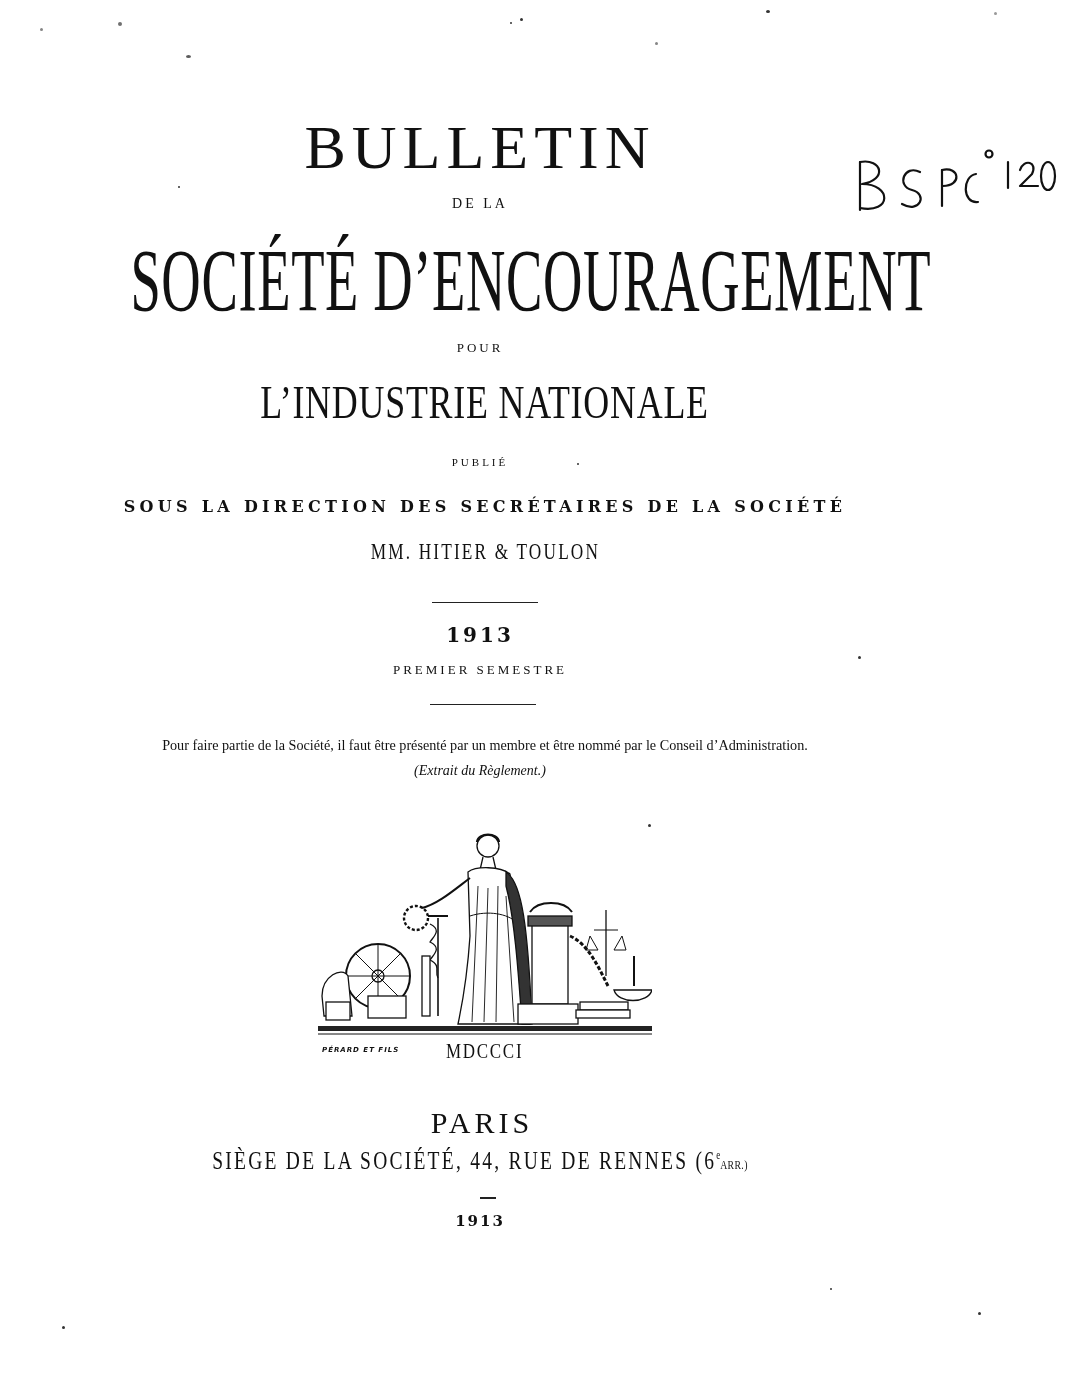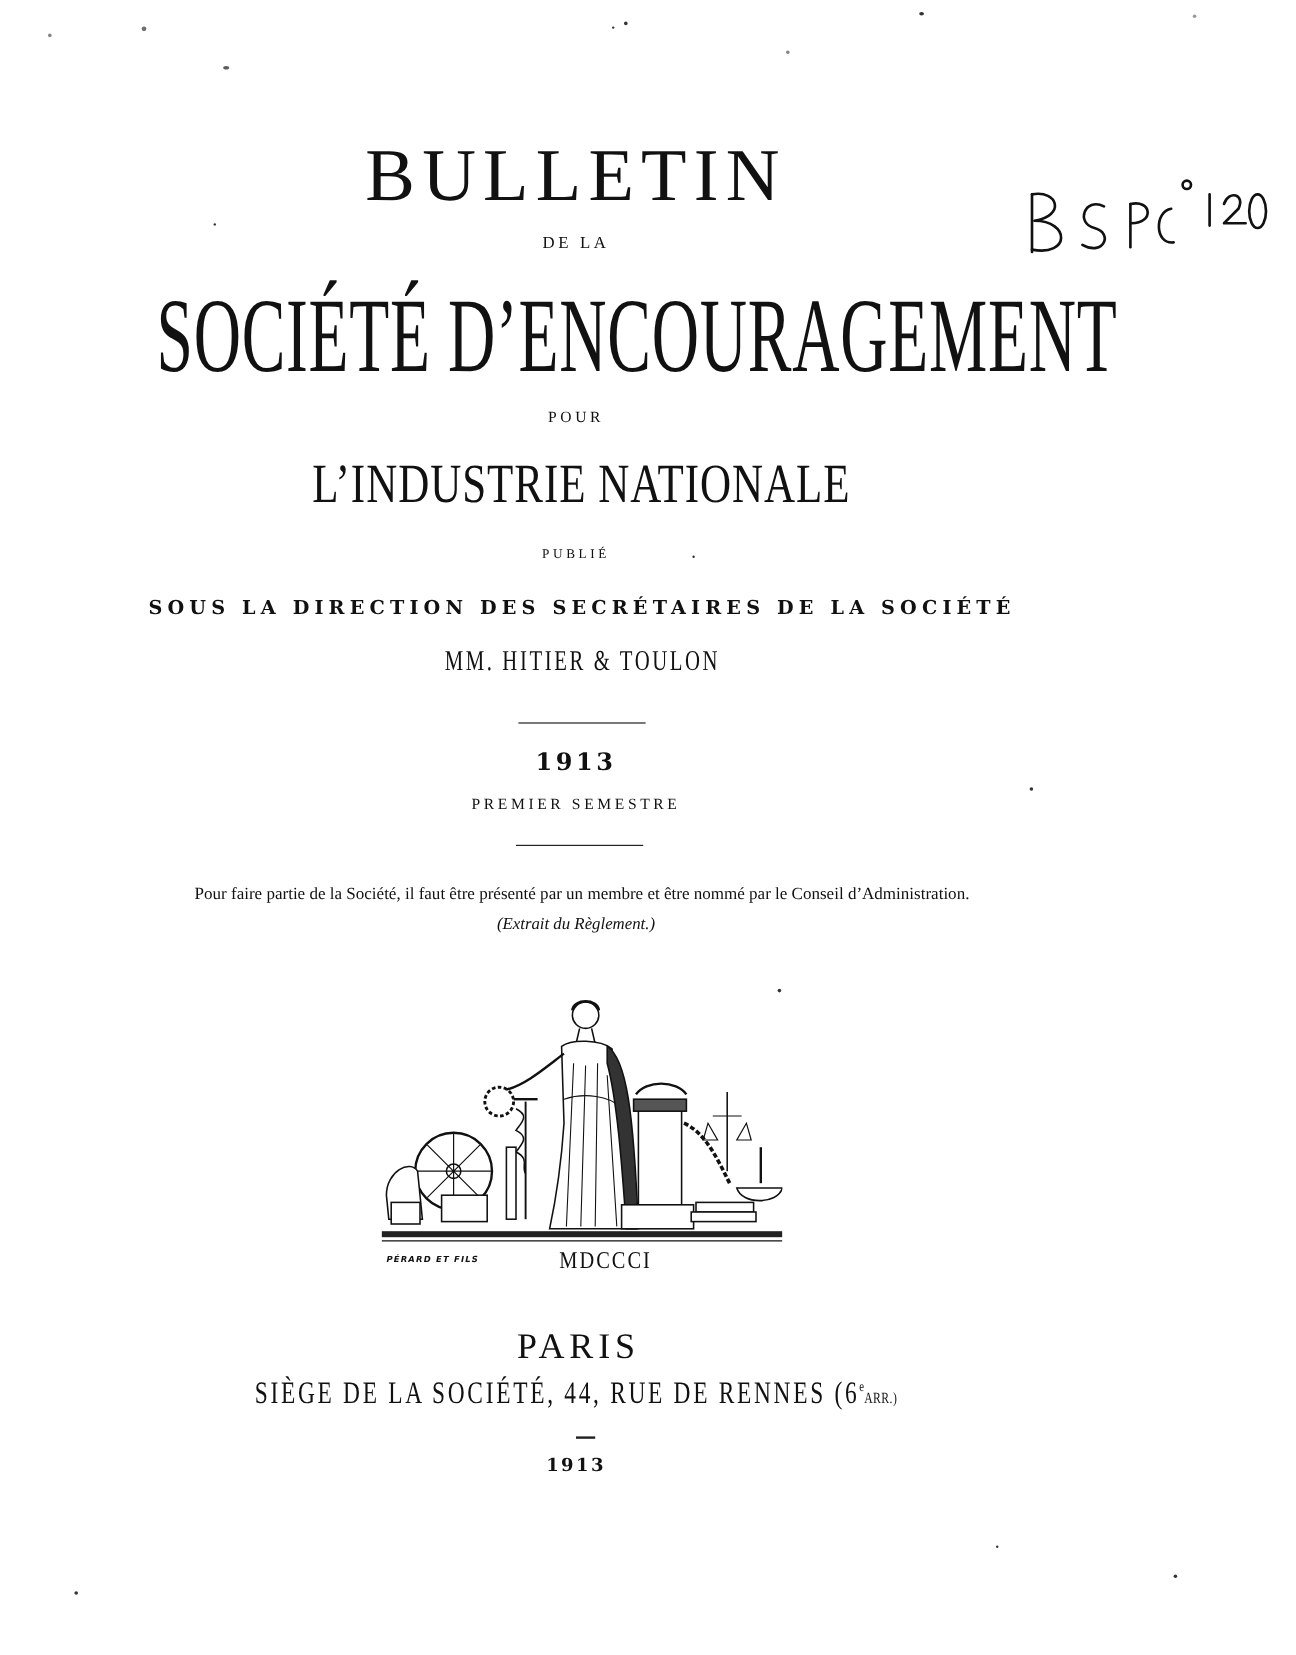--- a/index.html
+++ b/index.html
@@ -31,21 +31,21 @@
   #rule2 { left: 430px; width: 106px; top: 704px; }
 
   #t-year { top: 623px; font-size: 20px; font-weight: bold; letter-spacing: 3px; left: -60px; font-family: "DejaVu Serif", serif; }
   #t-semestre { top: 662px; font-size: 13px; letter-spacing: 3px; left: -60px; }
 
   #t-rule-text { top: 737px; font-size: 14.2px; left: -55px; }
   #t-extrait { top: 763px; font-size: 14px; font-style: italic; left: -60px; }
 
   #emblem { position: absolute; left: 318px; top: 826px; width: 334px; height: 214px; }
   #t-engraver { position: absolute; left: 322px; top: 1046px; font-size: 7px; font-style: italic; font-weight: bold; letter-spacing: 1px; font-family: "DejaVu Sans", sans-serif; }
-  #t-mdccci { position: absolute; left: 466px; top: 1040px; }
+  #t-mdccci { position: absolute; left: 446px; top: 1040px; }
   #t-mdccci span { font-size: 20px; transform: scaleX(0.85); letter-spacing: 2px; display: inline-block; transform-origin: left; }
 
   #t-paris { top: 1106px; font-size: 30px; letter-spacing: 4px; left: -58px; }
   #t-siege { top: 1146px; left: -60px; }
   #t-siege span { font-size: 26px; transform: scaleX(0.75); letter-spacing: 3px; }
   #t-siege .sup { font-size: 12px; vertical-align: 10px; letter-spacing: 0; }
   #t-siege .sc { font-size: 13px; letter-spacing: 0.5px; }
   #rule3 { left: 480px; width: 16px; top: 1197px; height: 2px; }
   #t-year2 { top: 1212px; font-size: 15px; font-weight: bold; letter-spacing: 2px; left: -60px; font-family: "DejaVu Serif", serif; }
 

